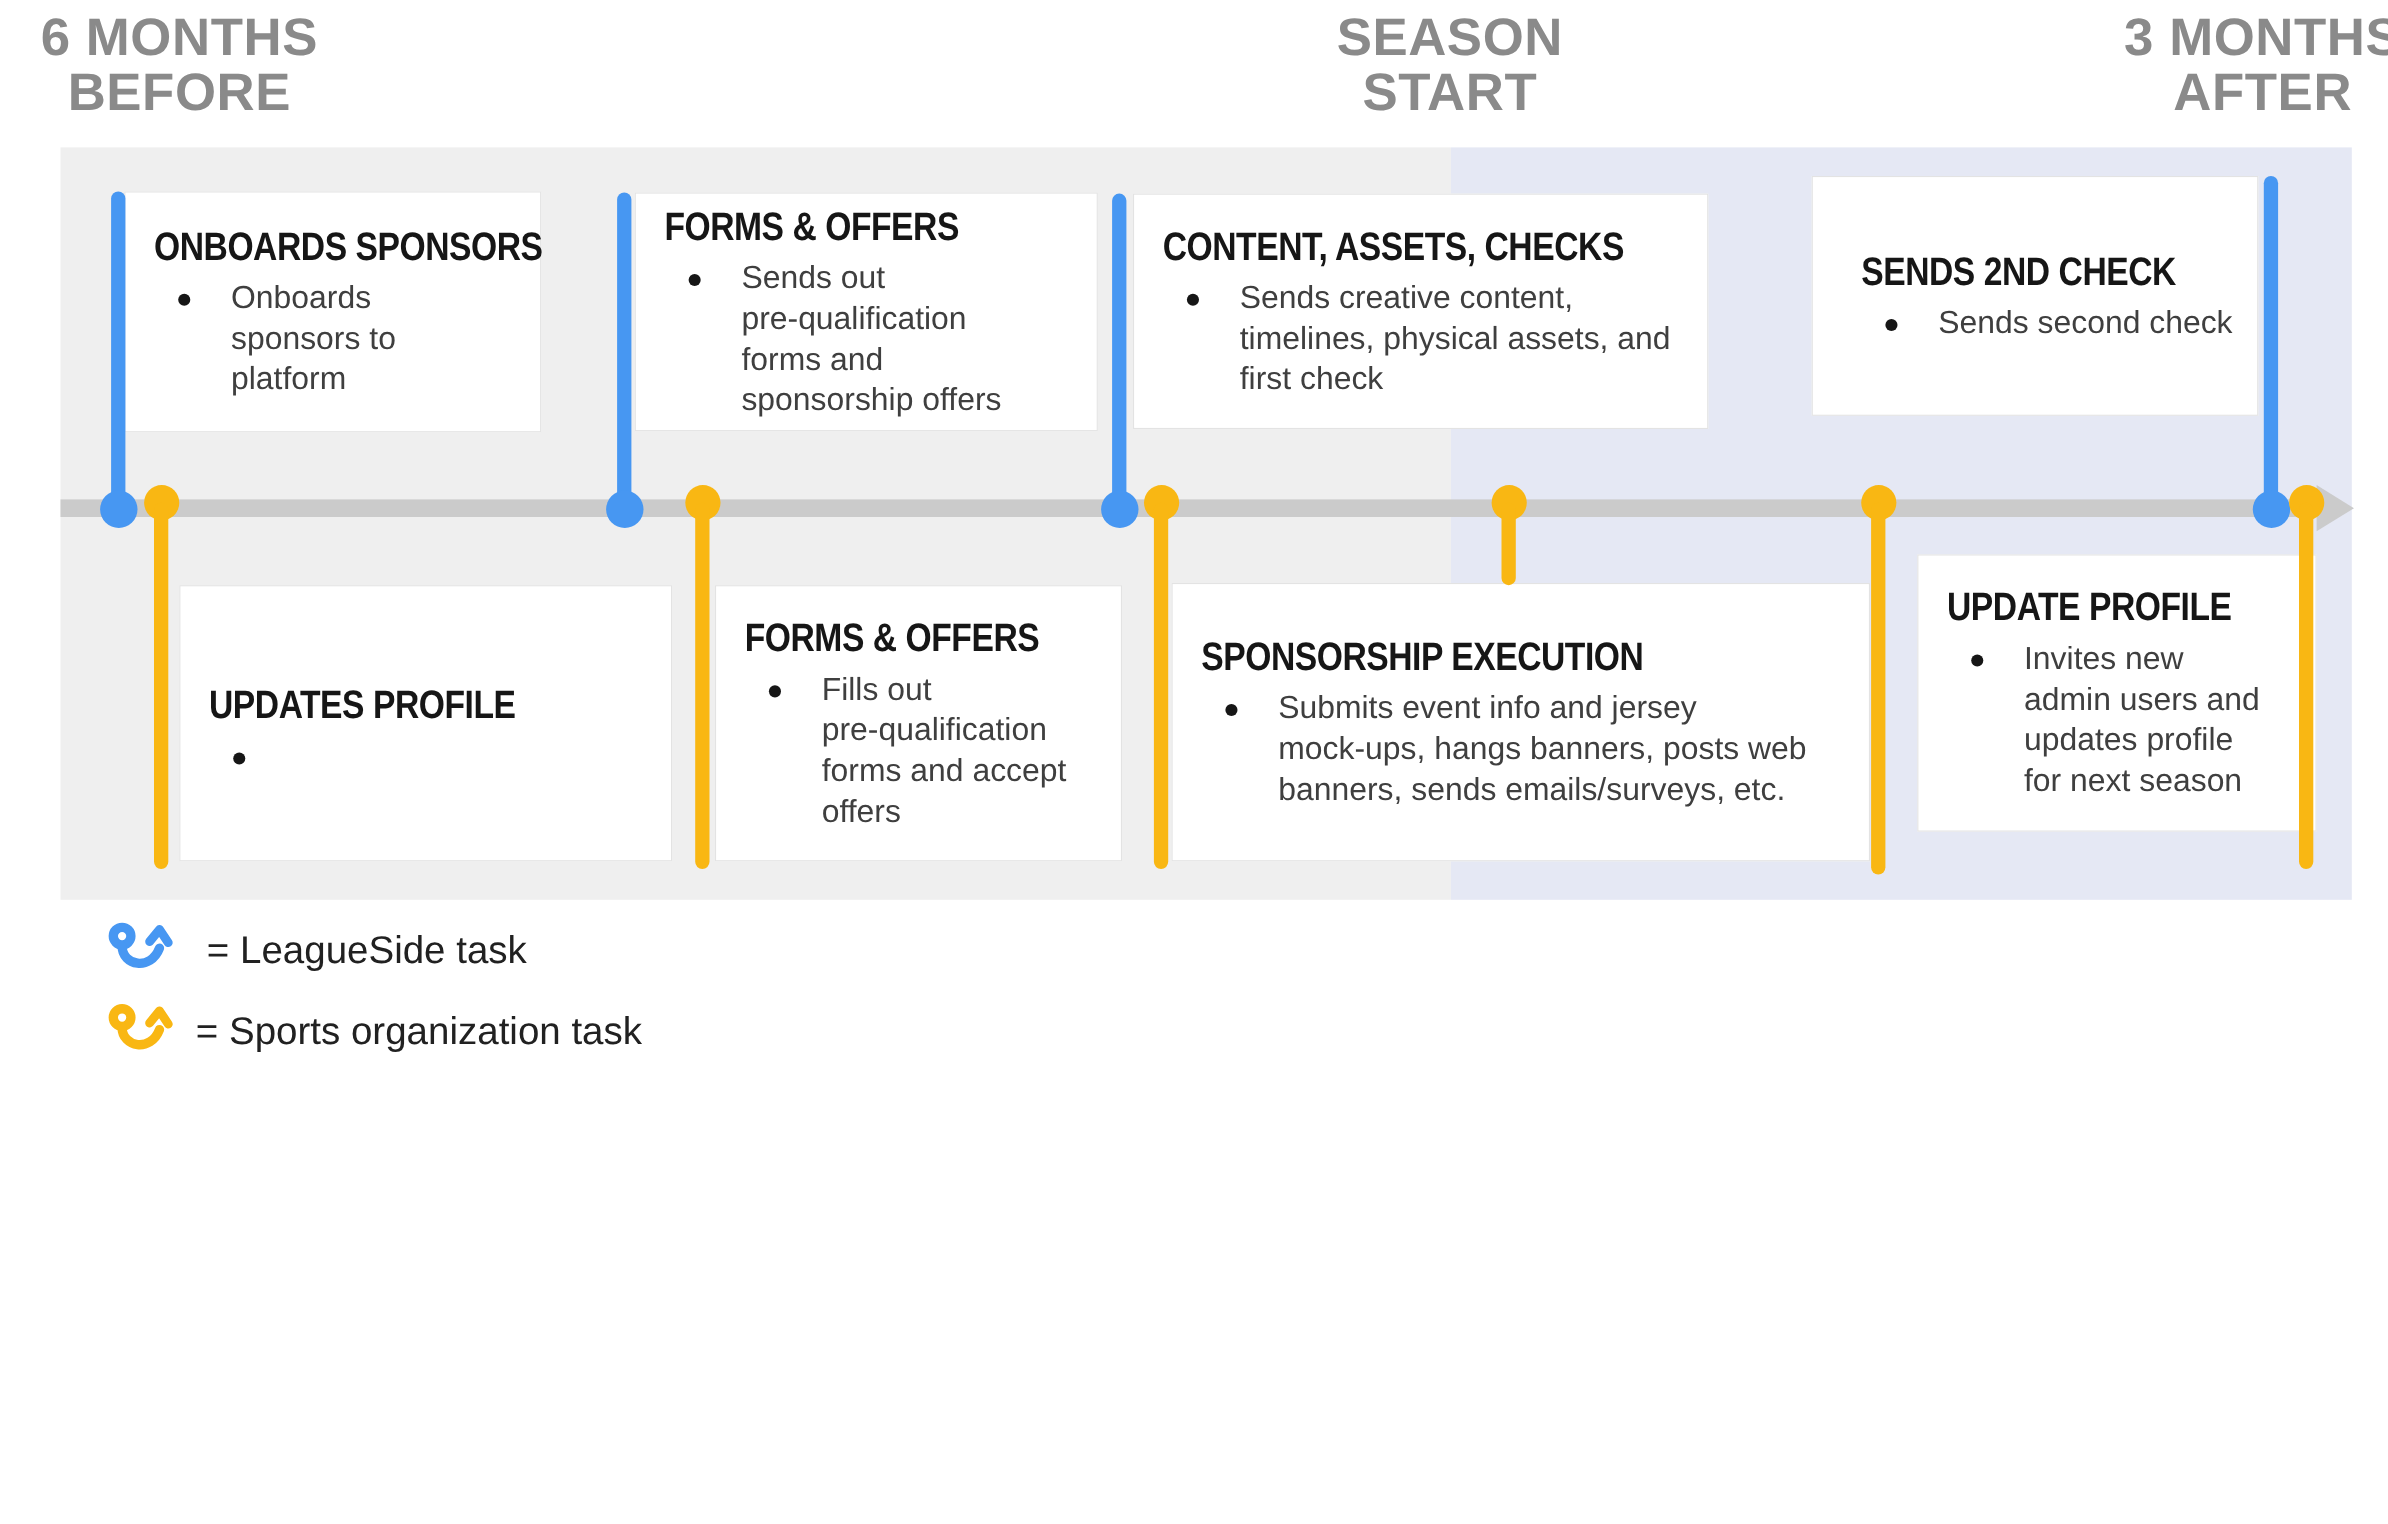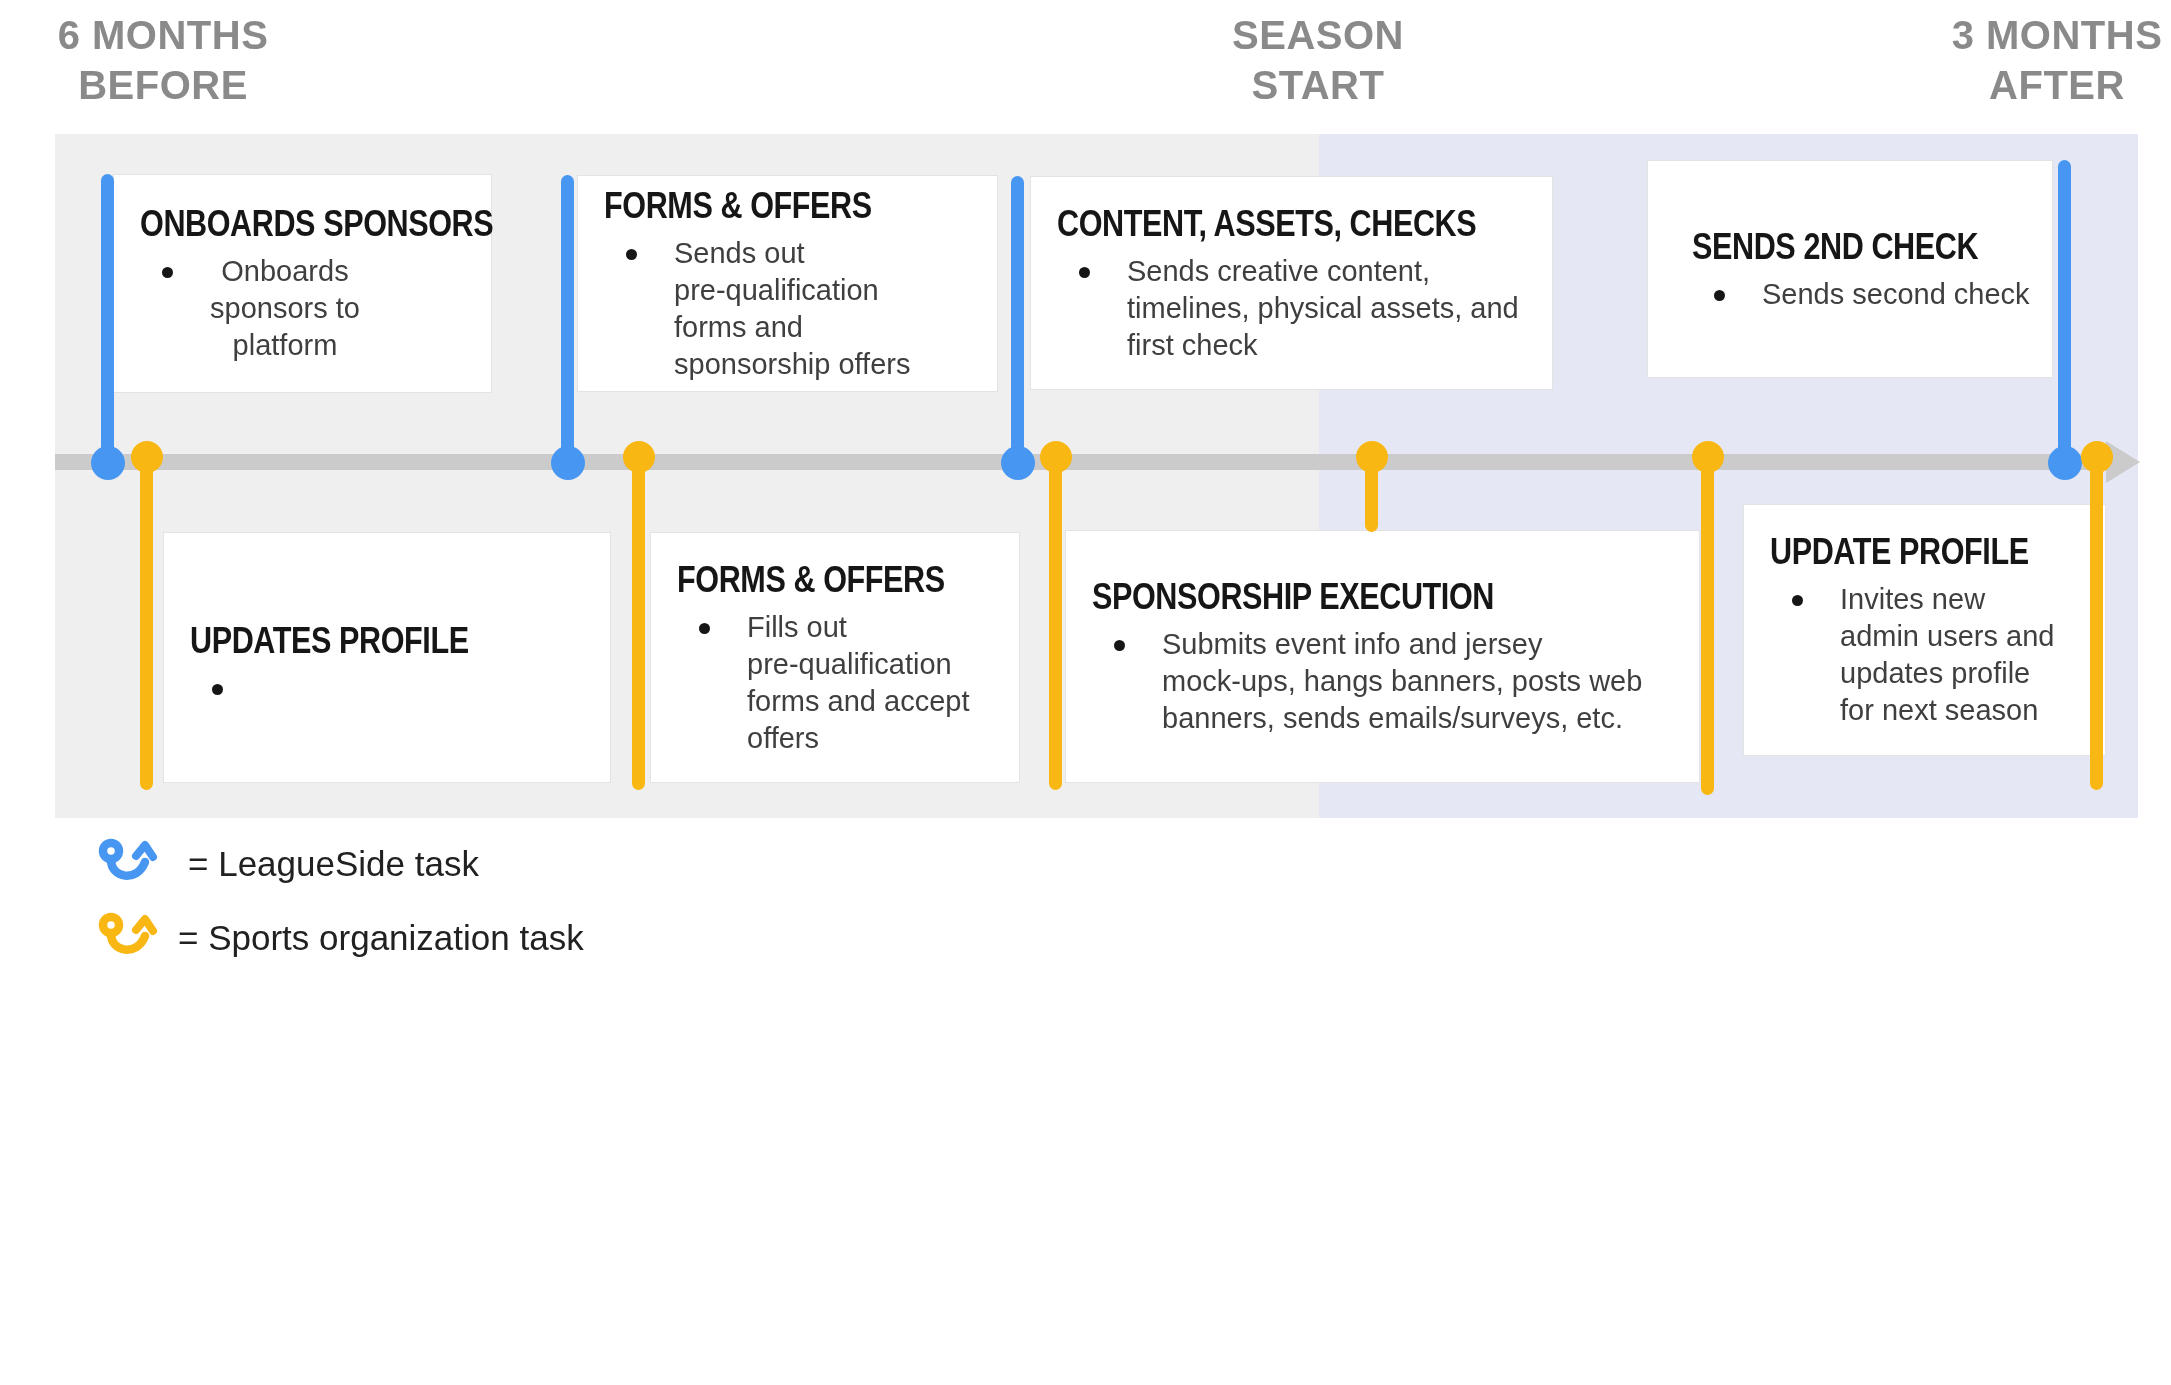--- a/index.html
+++ b/index.html
@@ -3,21 +3,21 @@
 <meta charset="utf-8">
 <style>
   html,body{margin:0;padding:0;background:#ffffff;}
   .canvas{
     position:relative;width:2171px;height:1385px;background:#ffffff;
     font-family:"Liberation Sans",sans-serif;overflow:hidden;
   }
   
   .hdr{
     position:absolute;top:10px;width:260px;text-align:center;
-    font-size:40px;font-weight:600;letter-spacing:.5px;line-height:50px;
+    font-size:48px;font-weight:600;letter-spacing:.5px;line-height:50px;
     color:var(--header-text);white-space:pre-line;
   }
   #hdr-before{left:33px;}
   #hdr-season{left:1188px;}
   #hdr-after{left:1927px;}
   
   .band{position:absolute;top:134px;height:684px;}
   #band-before{left:55px;width:1264px;background:var(--band-gray);}
   #band-after{left:1319px;width:819px;background:var(--band-lavender);}
   
@@ -72,21 +72,21 @@
 START</div>
   <div class="hdr" id="hdr-after">3 MONTHS
 AFTER</div>
 
   <div class="band" id="band-before"></div>
   <div class="band" id="band-after"></div>
 
   <div class="tl-bar"></div>
   <div class="tl-arrow"></div>
 
-  <div class="card" style="left:113px;top:174px;width:379px;height:219px;text-align:center;">
+  <div class="card" style="left:113px;top:174px;width:379px;height:219px;">
     <div class="card-title">ONBOARDS SPONSORS</div>
     <div class="bullet">
       <span class="dot"></span>
       <span class="bullet-text">Onboards
 sponsors to
 platform</span>
     </div>
   </div>
 
   <div class="card" style="left:577px;top:175px;width:421px;height:217px;">

